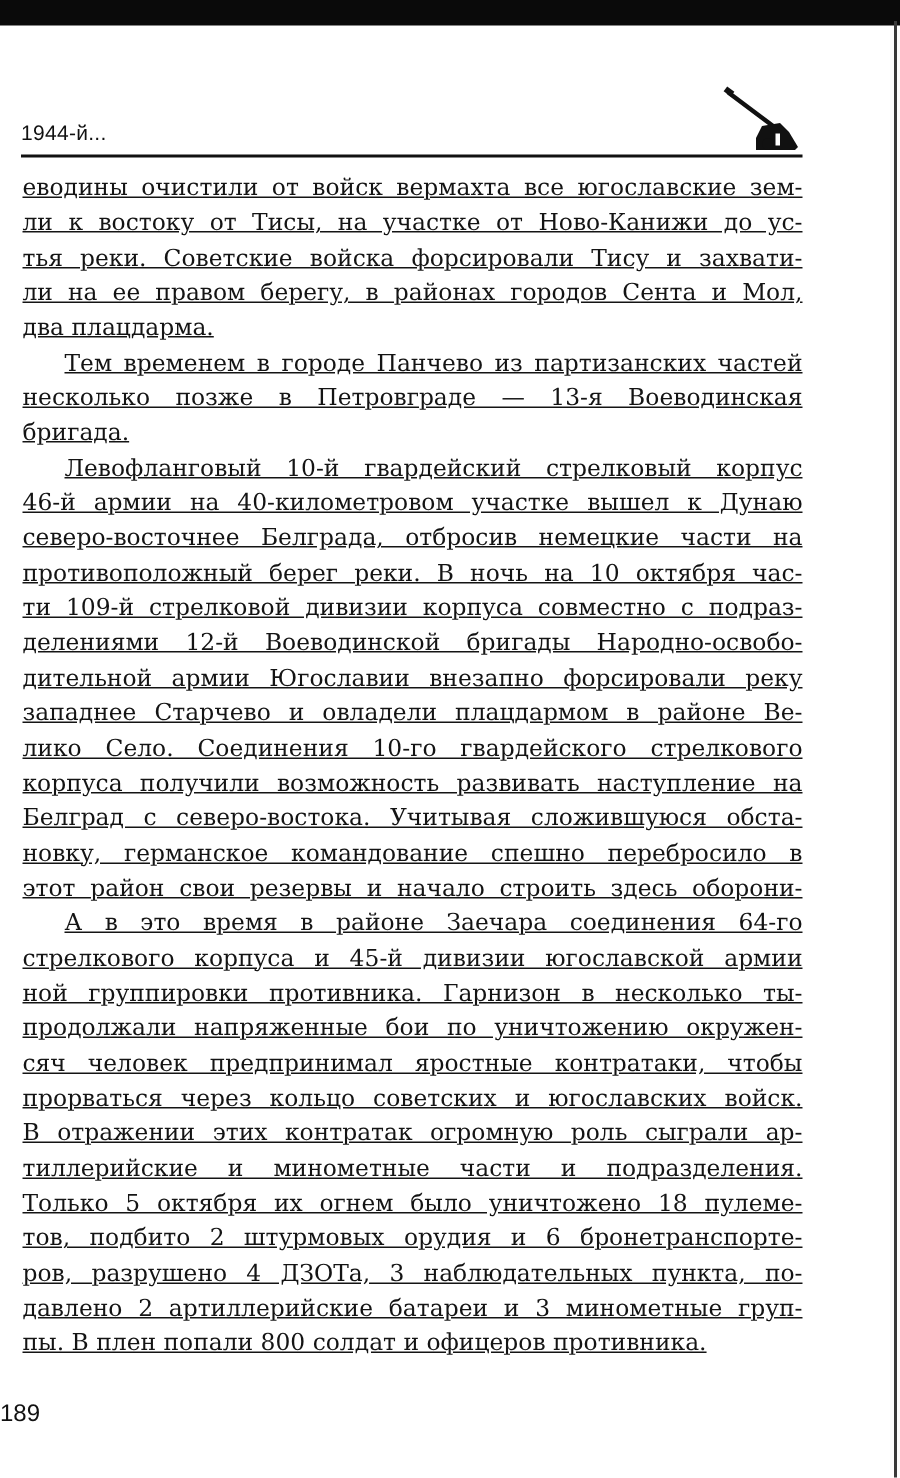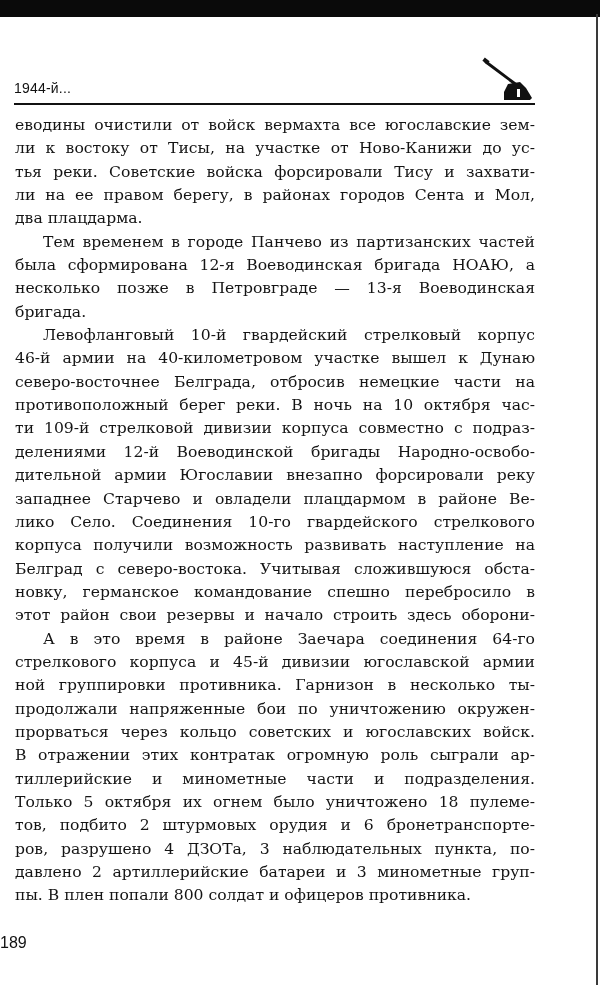--- a/index.html
+++ b/index.html
@@ -63,20 +63,21 @@
     }
     .body-text {
       position: absolute;
       left: 15px;
       top: 114px;
       width: 520px;
       font-family: "DejaVu Serif", serif;
       font-size: 15.6px;
       line-height: 23.35px;
       color: #141414;
+      text-decoration: underline;
     }
     .line {
       display: block;
       white-space: nowrap;
       text-align: justify;
       text-align-last: justify;
       height: 23.35px;
       overflow: visible;
     }
     .line.last {
@@ -121,21 +122,20 @@
 <div class="body-text">
   <div>
     <span class="line">еводины очистили от войск вермахта все югославские зем-</span>
     <span class="line">ли к востоку от Тисы, на участке от Ново-Канижи до ус-</span>
     <span class="line">тья реки. Советские войска форсировали Тису и захвати-</span>
     <span class="line">ли на ее правом берегу, в районах городов Сента и Мол,</span>
     <span class="line last">два плацдарма.</span>
   </div>
   <div>
     <span class="line indent">Тем временем в городе Панчево из партизанских частей</span>
-    <span class="line">была сформирована 12-я Воеводинская бригада НОАЮ, а</span>
     <span class="line">несколько позже в Петровграде — 13-я Воеводинская</span>
     <span class="line last">бригада.</span>
   </div>
   <div>
     <span class="line indent">Левофланговый 10-й гвардейский стрелковый корпус</span>
     <span class="line">46-й армии на 40-километровом участке вышел к Дунаю</span>
     <span class="line">северо-восточнее Белграда, отбросив немецкие части на</span>
     <span class="line">противоположный берег реки. В ночь на 10 октября час-</span>
     <span class="line">ти 109-й стрелковой дивизии корпуса совместно с подраз-</span>
     <span class="line">делениями 12-й Воеводинской бригады Народно-освобо-</span>
@@ -145,20 +145,21 @@
     <span class="line">корпуса получили возможность развивать наступление на</span>
     <span class="line">Белград с северо-востока. Учитывая сложившуюся обста-</span>
     <span class="line">новку, германское командование спешно перебросило в</span>
     <span class="line">этот район свои резервы и начало строить здесь оборони-</span>
   </div>
   <div>
     <span class="line indent">А в это время в районе Заечара соединения 64-го</span>
     <span class="line">стрелкового корпуса и 45-й дивизии югославской армии</span>
     <span class="line">ной группировки противника. Гарнизон в несколько ты-</span>
     <span class="line">продолжали напряженные бои по уничтожению окружен-</span>
+    <span class="line">сяч человек предпринимал яростные контратаки, чтобы</span>
     <span class="line">прорваться через кольцо советских и югославских войск.</span>
     <span class="line">В отражении этих контратак огромную роль сыграли ар-</span>
     <span class="line">тиллерийские и минометные части и подразделения.</span>
     <span class="line">Только 5 октября их огнем было уничтожено 18 пулеме-</span>
     <span class="line">тов, подбито 2 штурмовых орудия и 6 бронетранспорте-</span>
     <span class="line">ров, разрушено 4 ДЗОТа, 3 наблюдательных пункта, по-</span>
     <span class="line">давлено 2 артиллерийские батареи и 3 минометные груп-</span>
     <span class="line last">пы. В плен попали 800 солдат и офицеров противника.</span>
   </div>
 </div>

